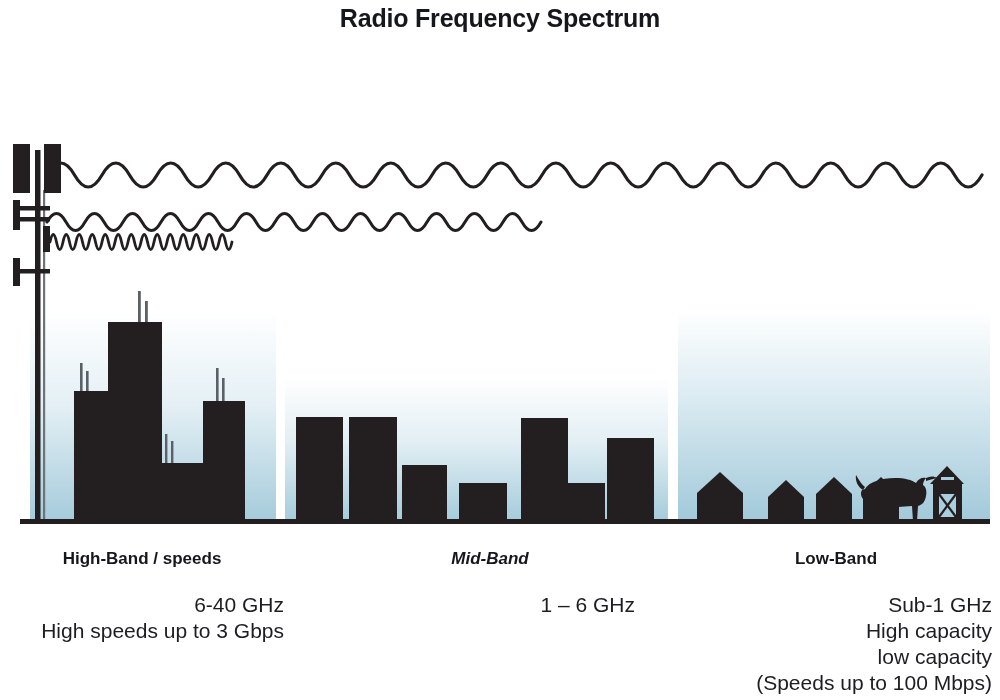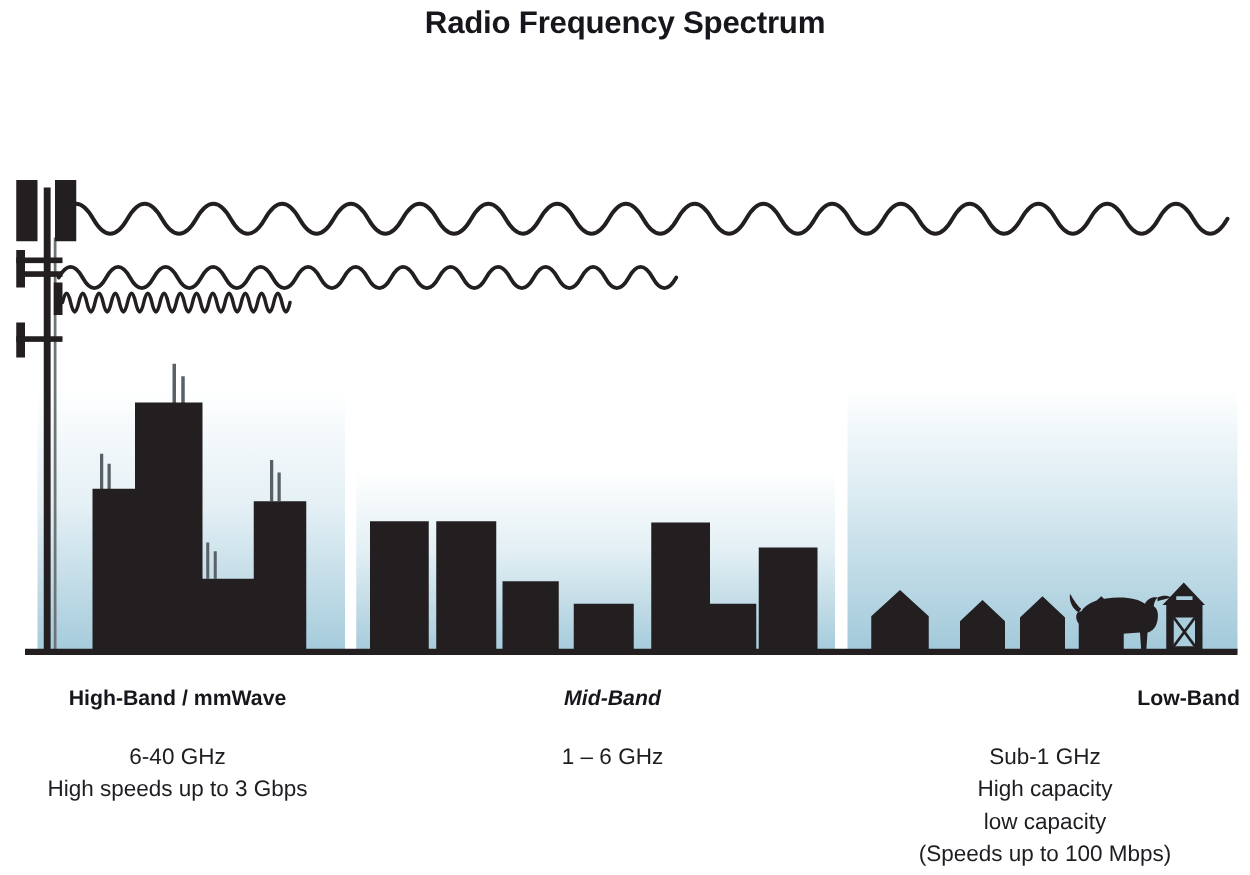--- a/index.html
+++ b/index.html
@@ -35,22 +35,22 @@
   .band-label {
     position: absolute;
     text-align: center;
     font-size: 17px;
     font-weight: bold;
     color: #16161d;
     white-space: nowrap;
   }
   .band-desc {
     position: absolute;
-    text-align: center;
-    font-size: 18px;
+    text-align: right;
+    font-size: 21px;
     line-height: 26px;
     color: #1d1d22;
     white-space: nowrap;
   }
   .band-desc div { white-space: nowrap; }
   svg.art {
     position: absolute;
     left: 0; top: 0;
   }
 </style>
@@ -190,32 +190,32 @@
         <rect x="941" y="477" width="13" height="3" fill="#a9cfde"></rect>
         <rect x="938" y="493" width="19" height="25" fill="#a9cfde"></rect>
         <rect x="938" y="493" width="19" height="25" fill="none" stroke="#231f20" stroke-width="2"></rect>
         <path stroke="#231f20" stroke-width="2.2" fill="none" d="M 939 494 L 956 517 M 956 494 L 939 517"></path>
       </g>
     </g>
 
     <rect x="20" y="519" width="970" height="5" fill="#231f20"></rect>
   </svg>
 
-  <div class="band-label" style="left:0px; top:549px; width:284px;">High-Band / mmWave</div>
+  <div class="band-label" style="left:0px; top:549px; width:284px;">High-Band / speeds</div>
   <div class="band-desc" style="left:0px; top:592px; width:284px;">
     <div>6-40 GHz</div>
     <div>High speeds up to 3 Gbps</div>
   </div>
 
   <div class="band-label" style="left:345px; top:549px; width:290px;font-style:italic;">Mid-Band</div>
   <div class="band-desc" style="left:345px; top:592px; width:290px;">
     <div>1 – 6 GHz</div>
   </div>
 
-  <div class="band-label" style="left:680px; top:549px; width:312px;text-align:right;">Low-Band</div>
+  <div class="band-label" style="left:680px; top:549px; width:312px;">Low-Band</div>
   <div class="band-desc" style="left:680px; top:592px; width:312px;">
     <div>Sub-1 GHz</div>
     <div>High capacity</div>
     <div>low capacity</div>
     <div>(Speeds up to 100 Mbps)</div>
   </div>
 
 </div>
 
 </body></html>

